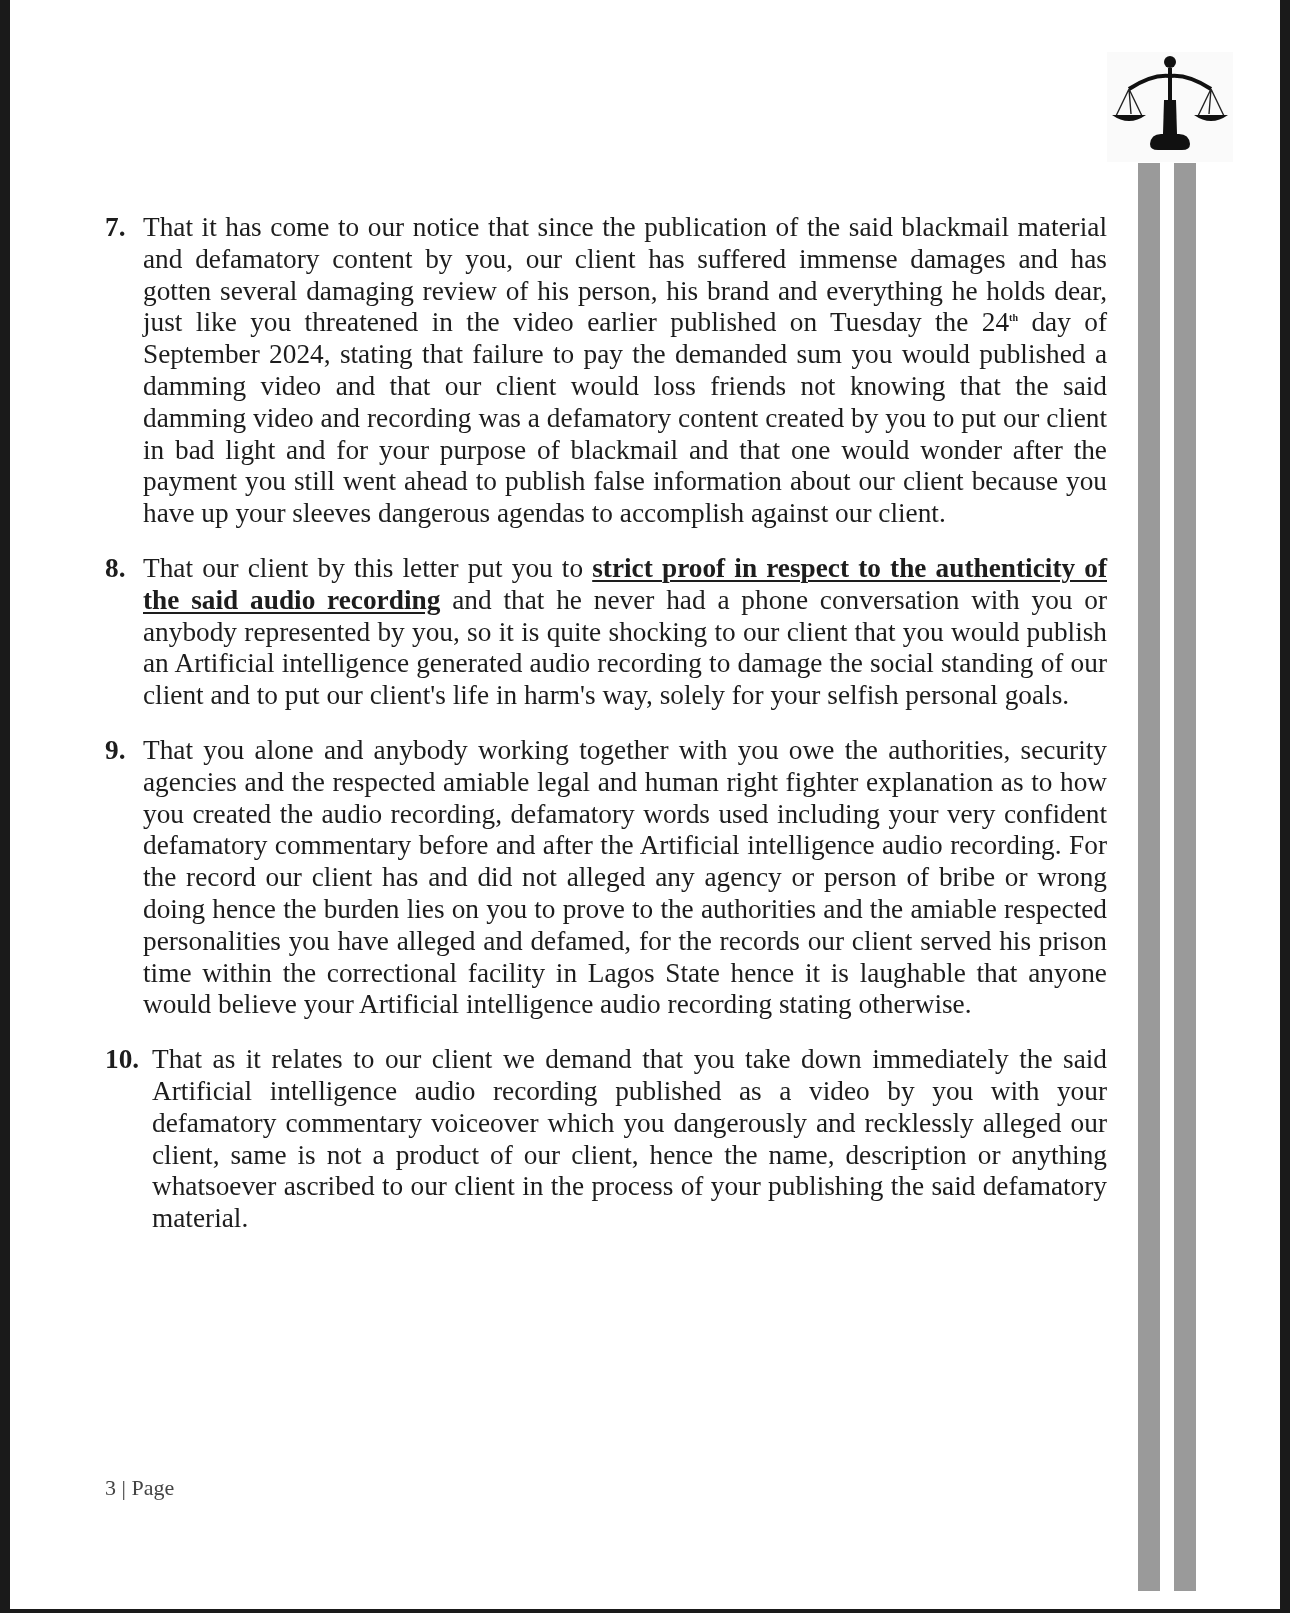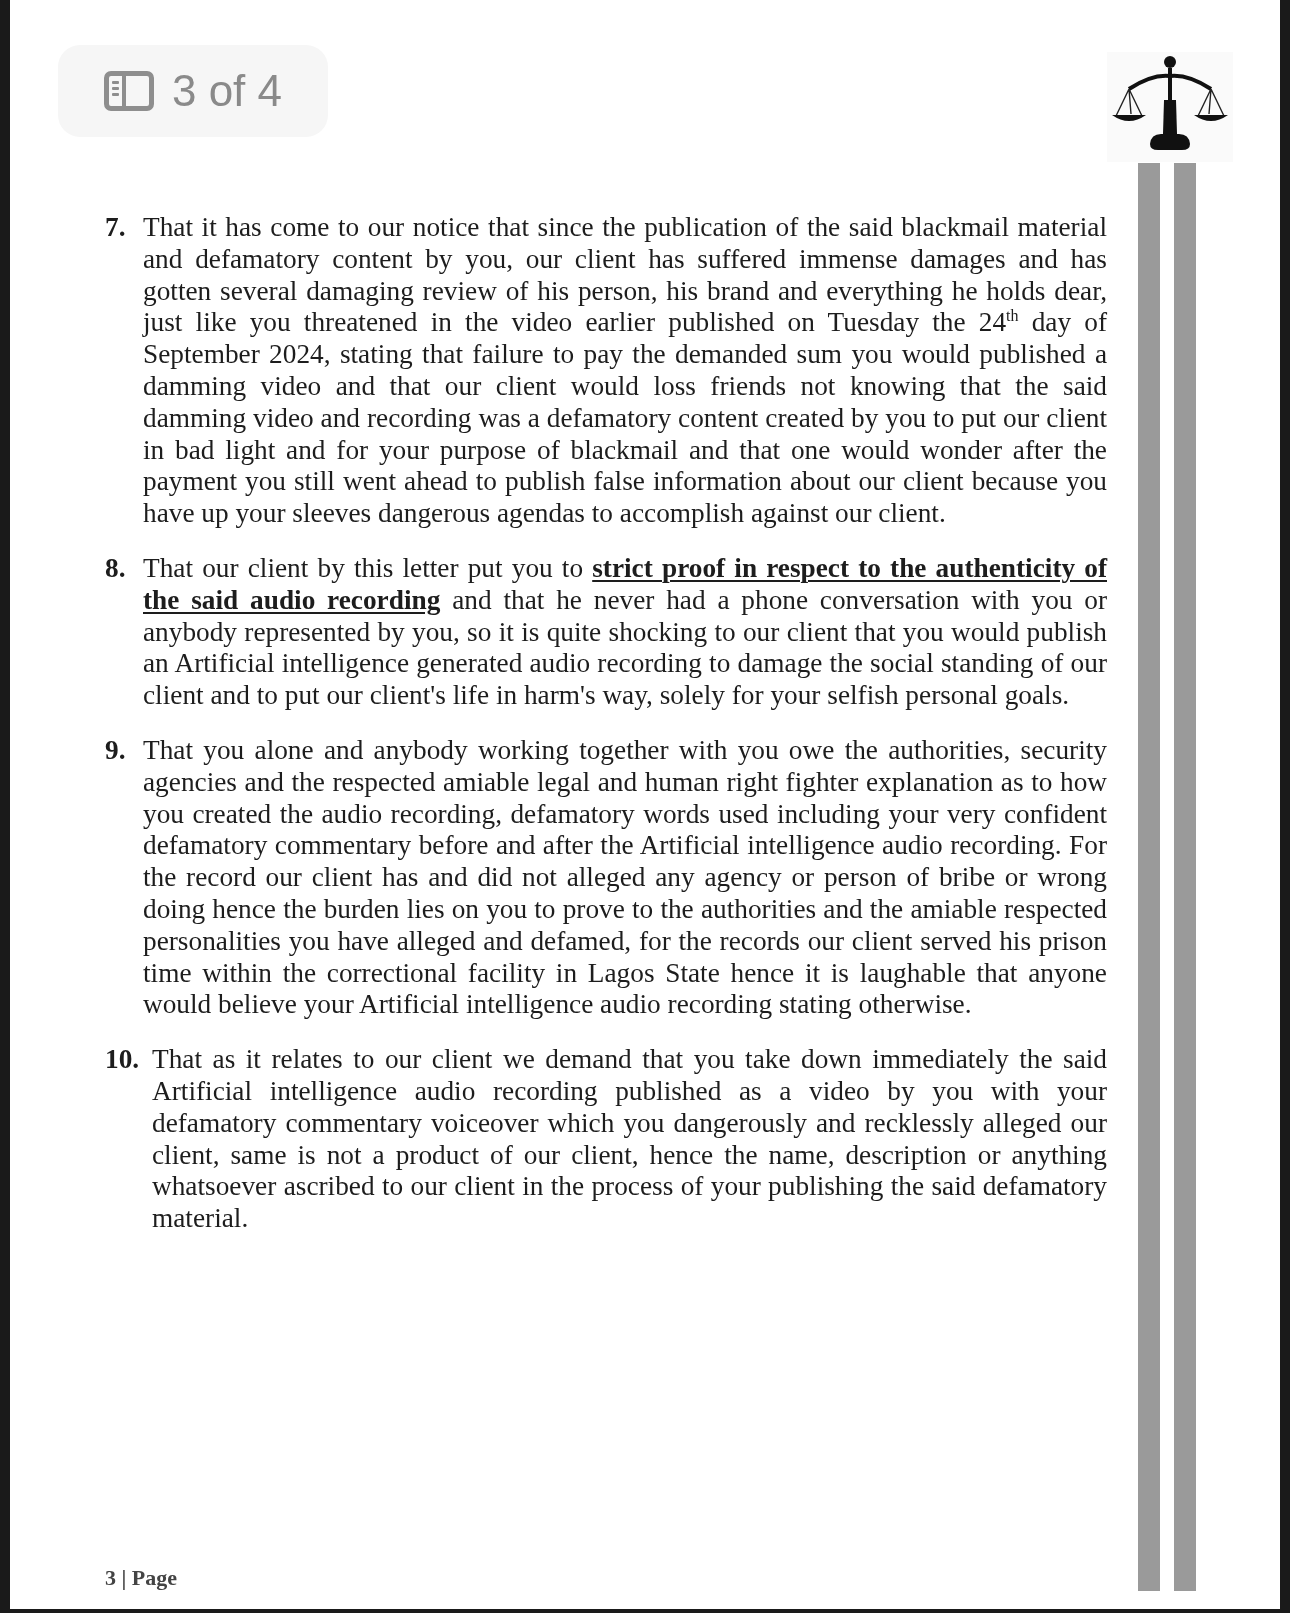--- a/index.html
+++ b/index.html
@@ -41,39 +41,30 @@
   .bar.b2 { left: 1164px; }
   .content {
     position: absolute; left: 85px; top: 212px; width: 1012px;
     font-size: 27.3px; line-height: 31.8px; color: #1d1d1d;
   }
   .para { position: relative; padding-left: 48px; text-align: justify; margin-bottom: 23px; }
   .para.p10 { padding-left: 57px; }
   .para .num { position: absolute; left: 10px; top: 0; font-weight: bold; }
   .para .body b { font-weight: normal; }
   .para .body u { text-decoration: underline; text-decoration-thickness: 2px; text-underline-offset: 3px; font-weight: bold; }
-  sup { font-size: 16px; line-height: 0; vertical-align: super; font-weight: normal; margin-top: 17px; }
+  sup { font-size: 10px; line-height: 0; vertical-align: super; font-weight: bold; margin-top: 17px; }
   .footer {
-    position: absolute; left: 95px; top: 1565px; font-size: 22px; font-weight: bold; color: #444;
+    position: absolute; left: 95px; top: 1475px; font-size: 22px; font-weight: normal; color: #444;
   }
 </style>
 </head>
 <body>
 
 <div class="page">
 
-  <div class="page-indicator">
-    <span class="sb-icon">
-      <span class="divider"></span>
-      <span class="ln" style="top:5px"></span>
-      <span class="ln" style="top:11px"></span>
-      <span class="ln" style="top:17px"></span>
-    </span>
-    <span class="label">3 of 4</span>
-  </div>
 
   <div class="scales">
     <svg width="126" height="110" viewBox="0 0 126 110">
       <circle cx="63" cy="10" r="6" fill="#111"></circle>
       <path d="M63 16 L63 62" stroke="#111" stroke-width="4"></path>
       <path d="M22 37 Q45 22 63 24 Q81 22 104 37" stroke="#111" stroke-width="4" fill="none"></path>
       <path d="M22 37 L9 64 M22 37 L35 64 M22 37 L24 62" stroke="#222" stroke-width="1.4"></path>
       <path d="M104 37 L91 64 M104 37 L117 64 M104 37 L102 62" stroke="#222" stroke-width="1.4"></path>
       <path d="M5 63 Q22 75 39 63 Z" fill="#111"></path>
       <path d="M87 63 Q104 75 121 63 Z" fill="#111"></path>

